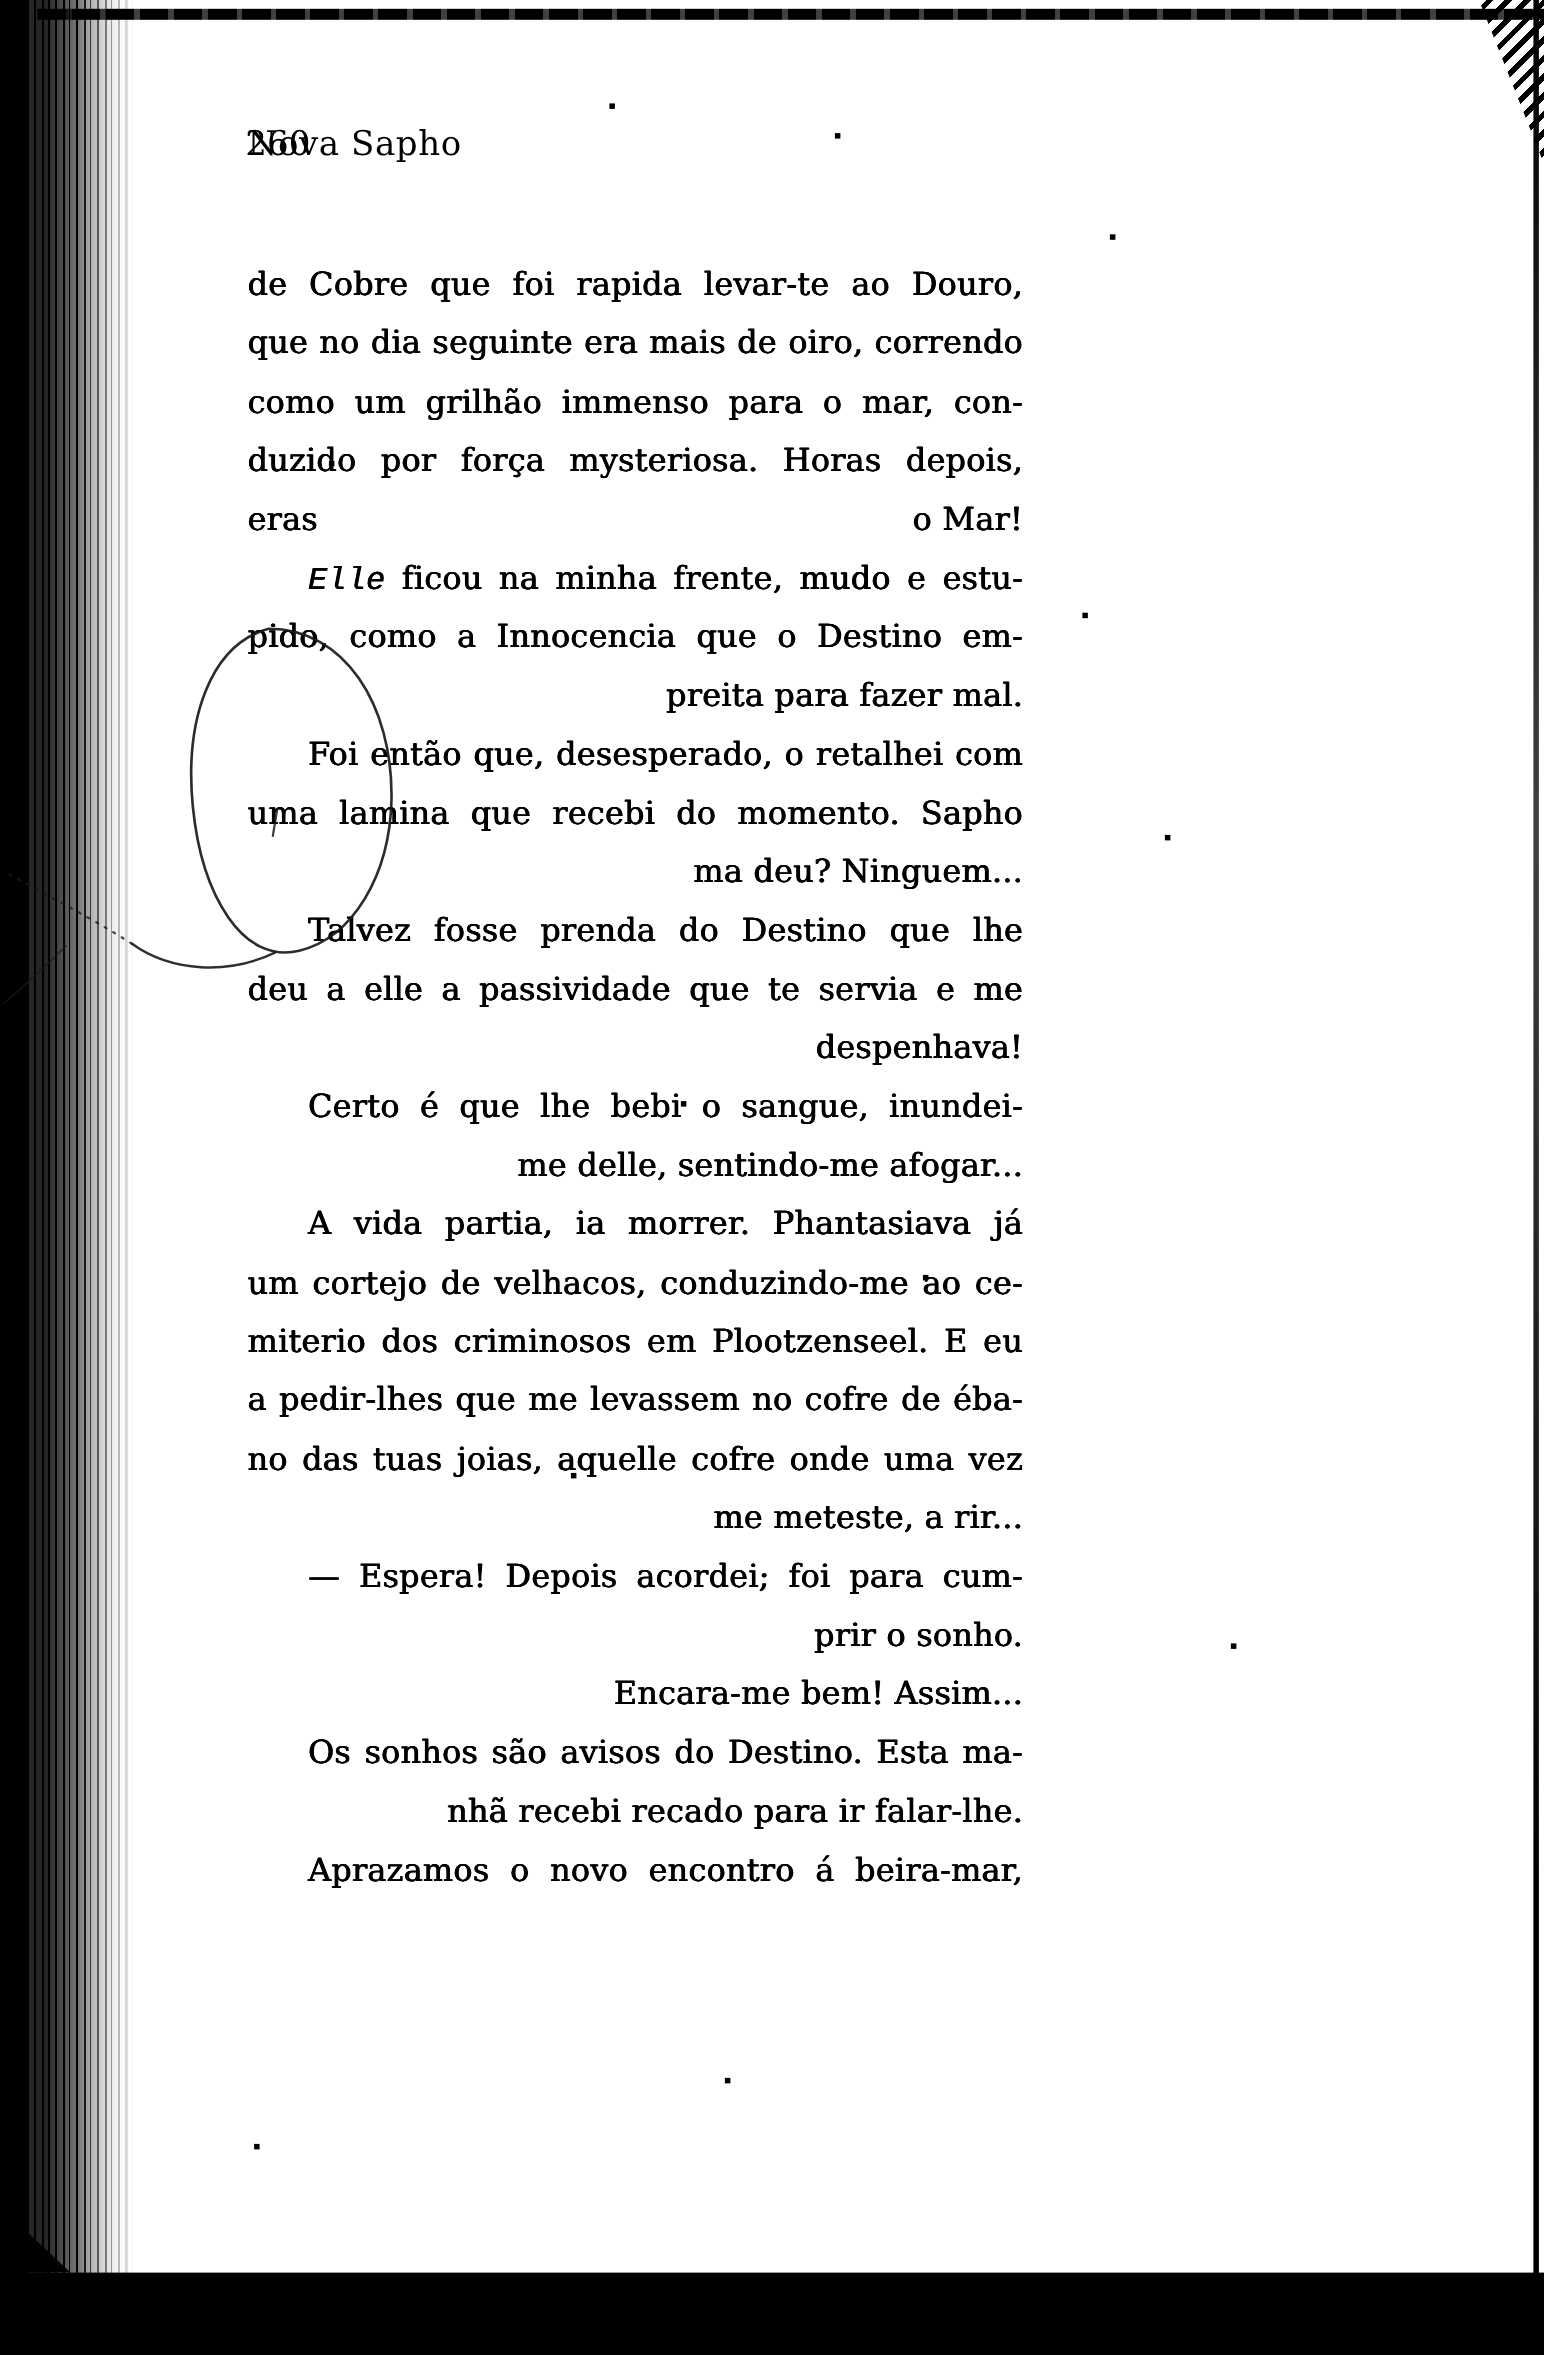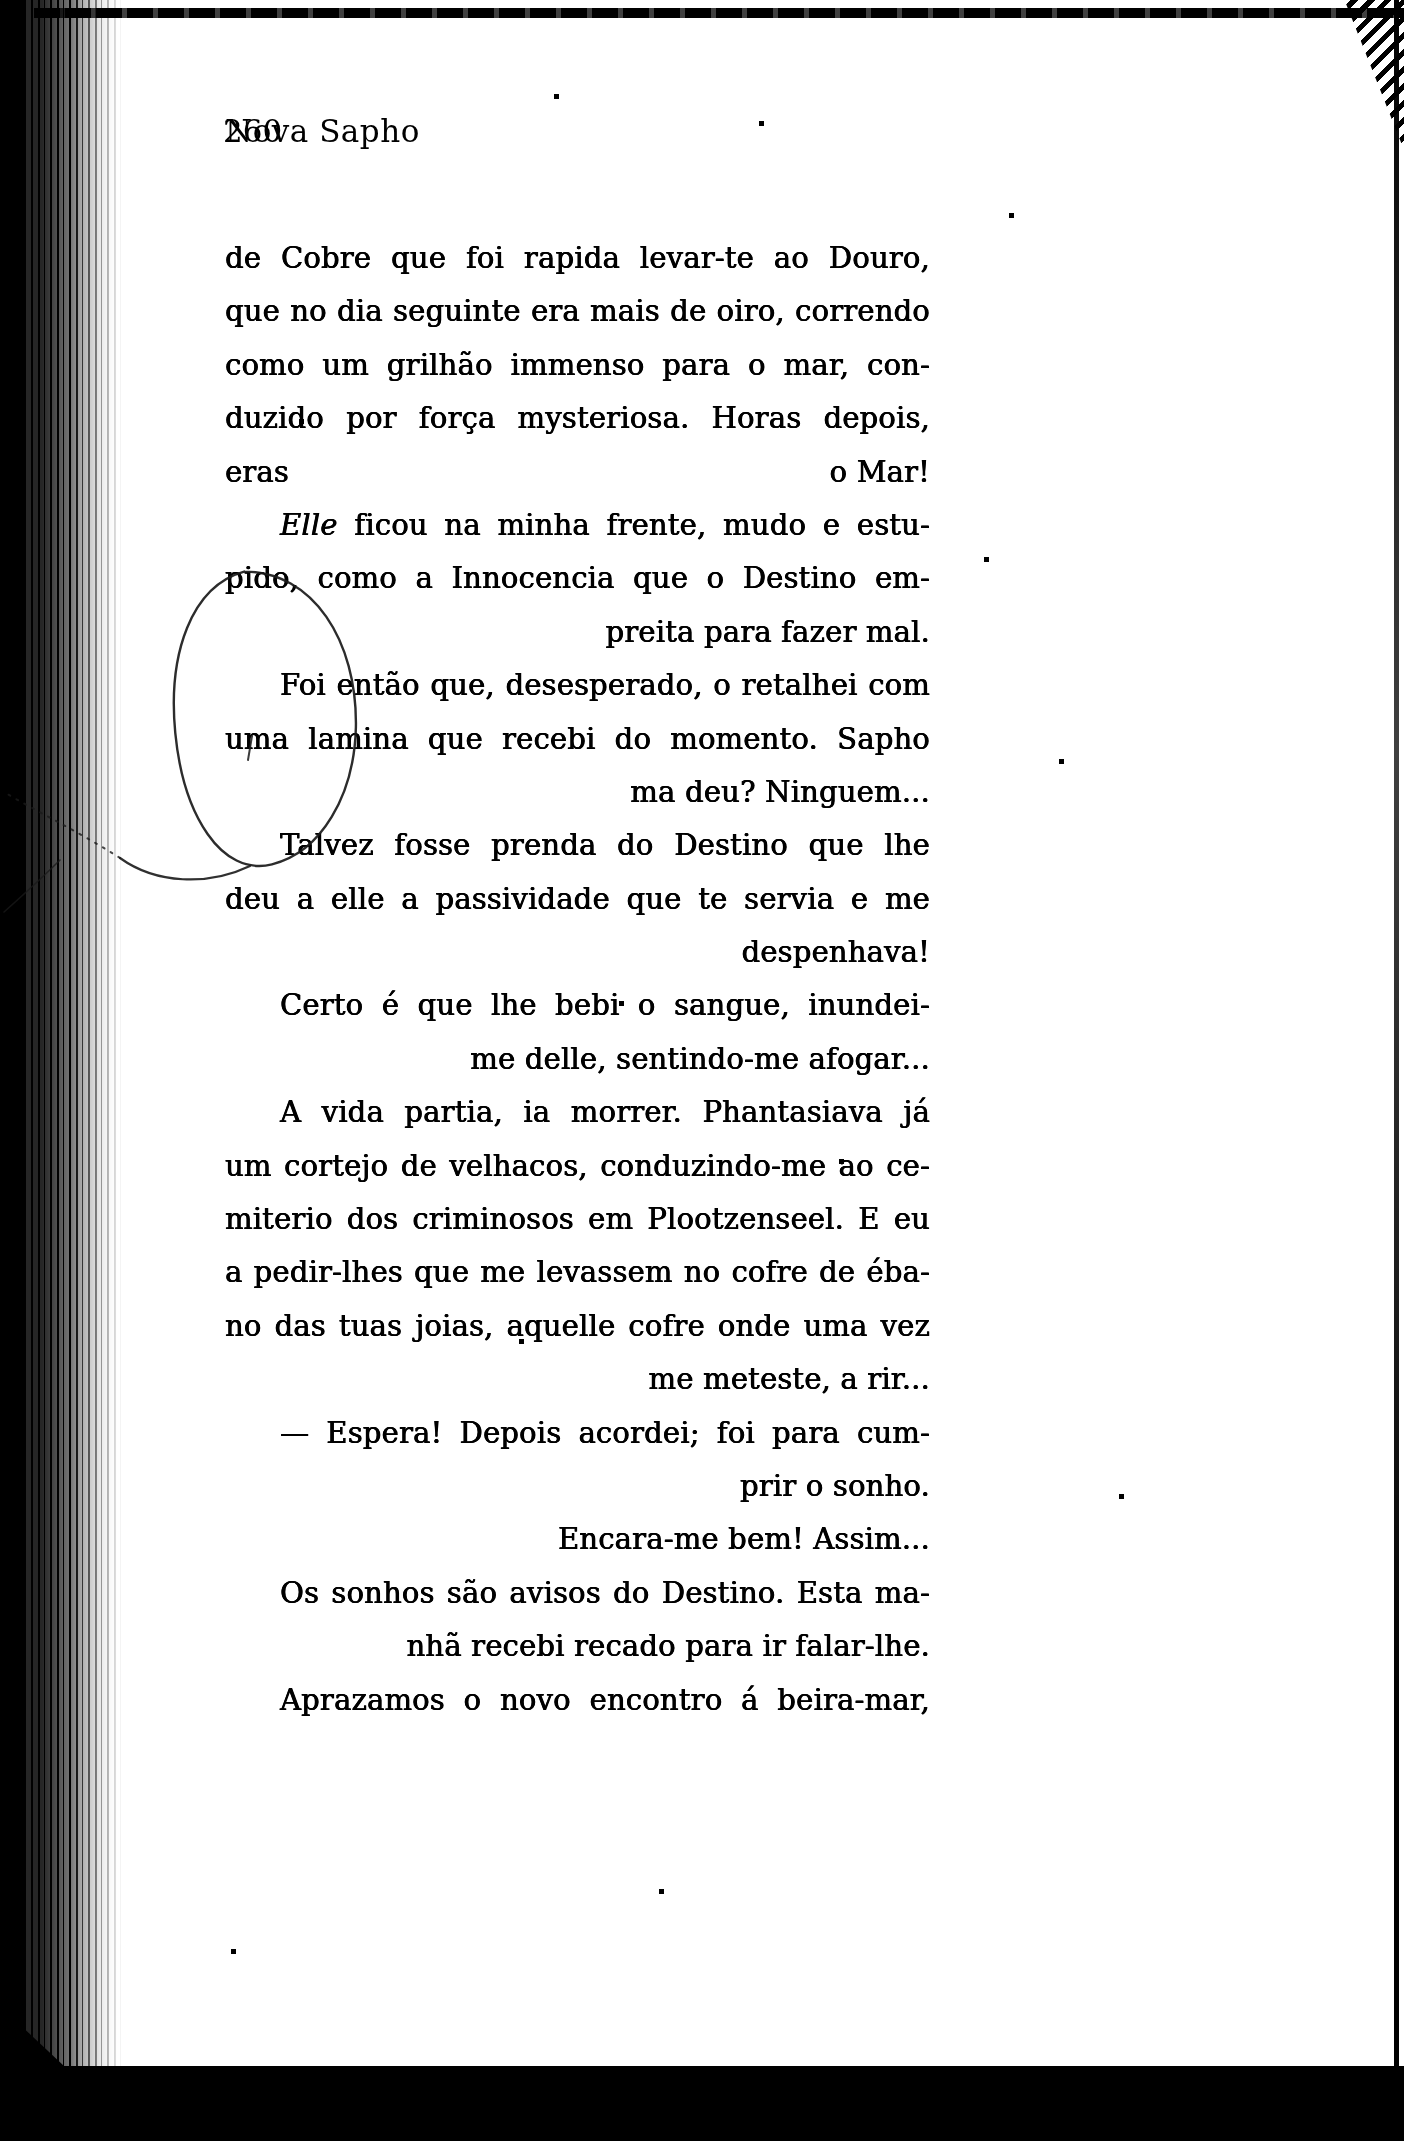--- a/index.html
+++ b/index.html
@@ -42,21 +42,21 @@
   .page-number{position:absolute; left:-2px; top:0;}
   .running-title{text-align:left; letter-spacing:.5px;}
   .text-block{position:absolute; left:0; top:120px; width:705px;}
   .line{
     font-size:29px; height:53.4px; line-height:53.4px; letter-spacing:.2px;
     text-align:right; text-shadow:.45px 0 0 currentColor, -.3px 0 0 currentColor;
   }
   .line.j{text-align:justify; text-align-last:justify; text-justify:inter-word;}
   .line.ind{padding-left:55px;}
   .line.ind-s{padding-left:44px;}
-  .line em{font-style:italic;}
+  .line em{font-style:italic;font-family:Liberation Mono, monospace;}
   
   .annotation-svg{position:absolute; left:0; top:0; pointer-events:none;}
   
   .speckles{
     position:absolute; left:0; top:0; width:3px; height:3px; background:transparent;
     box-shadow:
       555px 95px 0 1px #000, 760px 122px 0 1px #000, 1010px 214px 0 1px #000,
       300px 420px 0 1px #000, 985px 558px 0 1px #000, 1060px 760px 0 1px #000,
       620px 1002px 0 1px #000, 840px 1160px 0 1px #000, 520px 1340px 0 1px #000,
       1120px 1495px 0 1px #000, 660px 1890px 0 1px #000, 232px 1950px 0 1px #000;

